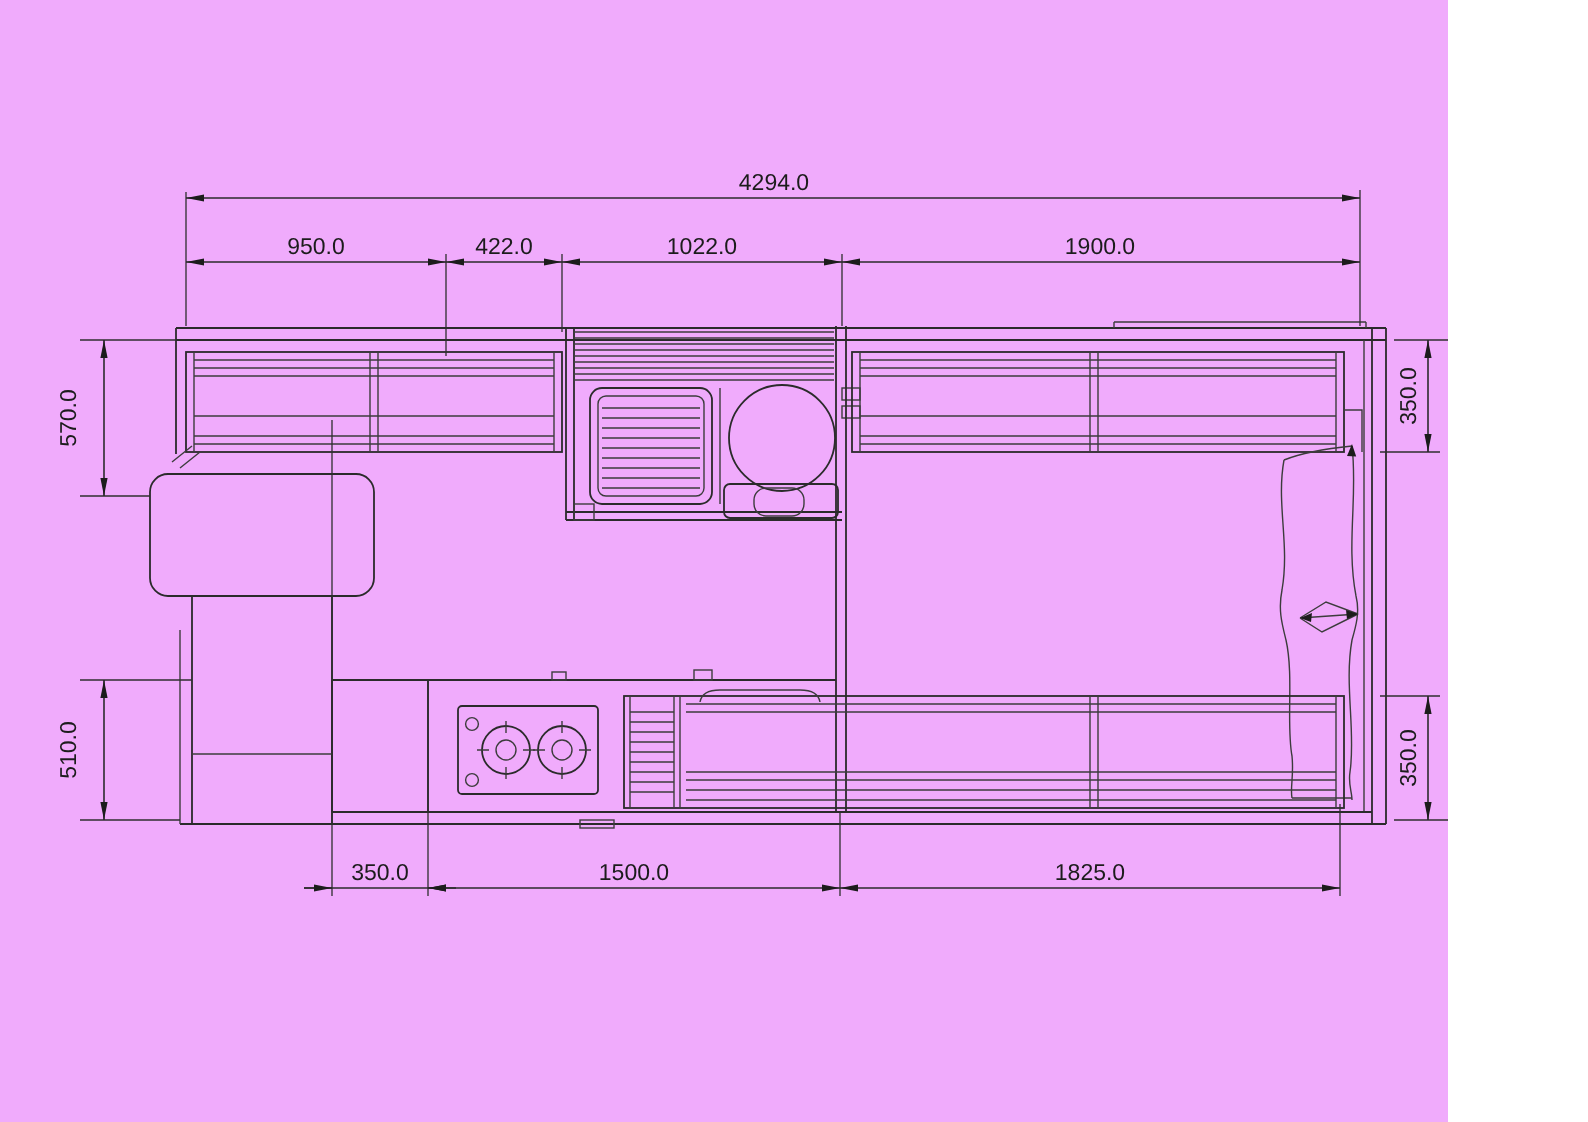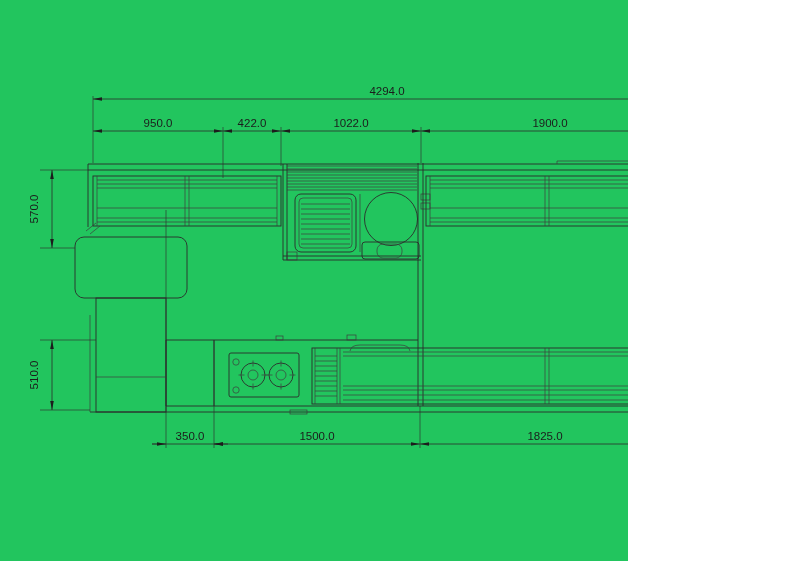--- a/index.html
+++ b/index.html
@@ -1,16 +1,16 @@
 <!DOCTYPE html>
 <html><head>
 <meta charset="utf-8">
 <style>
   html,body{margin:0;padding:0;background:#ffffff;}
-  .page{width:628px;height:561px;background:#22c55e;overflow:hidden;}
+  .page{width:724px;height:561px;background:#f0abfc;overflow:hidden;}
   svg{display:block;}
   .ln{stroke:#2b2b2b;stroke-width:.9;fill:none;stroke-linecap:butt;}
   .thin{stroke:#3c3c3c;stroke-width:.7;fill:none;}
   .dimln{stroke:#2b2b2b;stroke-width:.8;fill:none;}
   .extln{stroke:#2f2f2f;stroke-width:.65;fill:none;}
   .arrow{fill:#1c1c1c;stroke:none;}
   .dimtext{font-family:"Liberation Sans","DejaVu Sans",sans-serif;font-size:11.5px;fill:#1c1c1c;}
 </style>
 </head>
 <body>

